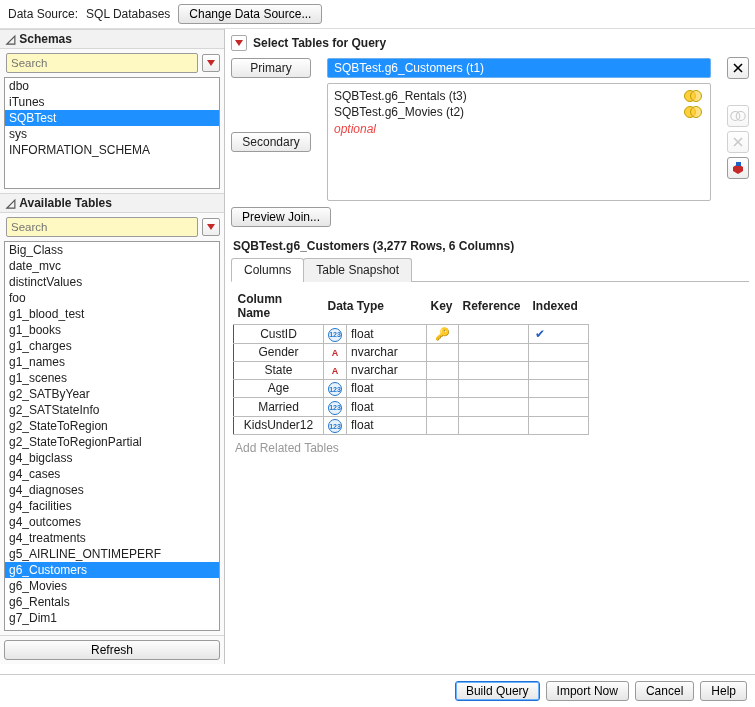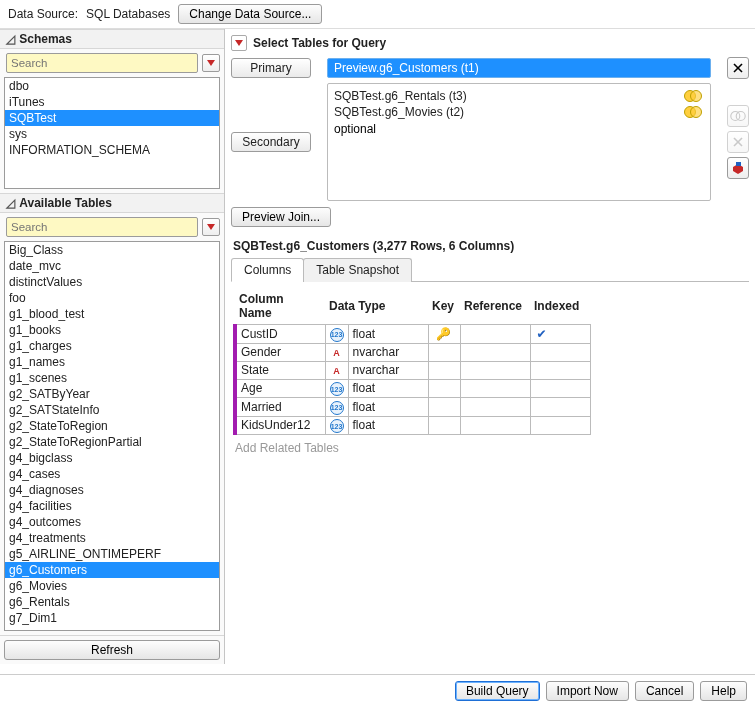--- a/index.html
+++ b/index.html
@@ -161,21 +161,21 @@
     padding:4px 6px;
     height:118px;
     position:relative;
   }
   .secrow {
     display:flex;
     justify-content:space-between;
     align-items:center;
     padding:1px 0;
   }
-  .opt { color:#000000; padding-top:2px;}
+  .opt { color:#ef4444; font-style:italic; padding-top:2px;}
   .joinbadge {
     display:inline-flex;
     align-items:center;
   }
   .joinbadge svg { width:22px;height:14px; }
   .sidebtns {
     display:flex;
     flex-direction:column;
     gap:4px;
   }
@@ -219,21 +219,21 @@
     text-align:left;
     font-weight:bold;
     padding:2px 6px 4px 4px;
     border-bottom:1px solid #bbb;
   }
   table.cols td {
     border:1px solid #bbb;
     padding:1px 4px;
     height:18px;
   }
-  table.cols td.name { width:90px; border-left:4px solid #a21caf;}
+  table.cols td.name { width:90px; border-left:1px solid #a21caf;text-align:center;}
   table.cols td.dicon { width:20px; text-align:center;}
   table.cols td.dtype { width:80px;}
   table.cols td.key { width:32px; text-align:center;}
   table.cols td.ref { width:70px;}
   table.cols td.idx { width:60px; text-align:left; padding-left:6px;}
   .dtype-num {
     display:inline-flex;width:14px;height:14px;border-radius:50%;
     border:1px solid #2277cc;align-items:center;justify-content:center;
     font-size:7px;color:#2277cc;background:#e8f2fc;font-weight:bold;
   }
@@ -346,21 +346,21 @@
             <polygon points="1,2 9,2 5,8" fill="#c62828"></polygon>
           </svg>
       </span>
       <span>Select Tables for Query</span>
     </div>
 
     <div class="querybox">
       <div class="qleft">
         <div class="qrow">
           <div class="roletag">Primary</div>
-          <div class="primary-val">Preview.g6_Customers (t1)</div>
+          <div class="primary-val">SQBTest.g6_Customers (t1)</div>
           <div class="sqbtn">
             <svg viewBox="0 0 12 12" width="12" height="12">
                 <line x1="2" y1="2" x2="10" y2="10" stroke="#000" stroke-width="1.6"></line>
                 <line x1="10" y1="2" x2="2" y2="10" stroke="#000" stroke-width="1.6"></line>
               </svg>
           </div>
         </div>
         <div class="qrow">
           <div class="roletag">Secondary</div>
           <div class="secondary-box" id="secondary-box">

